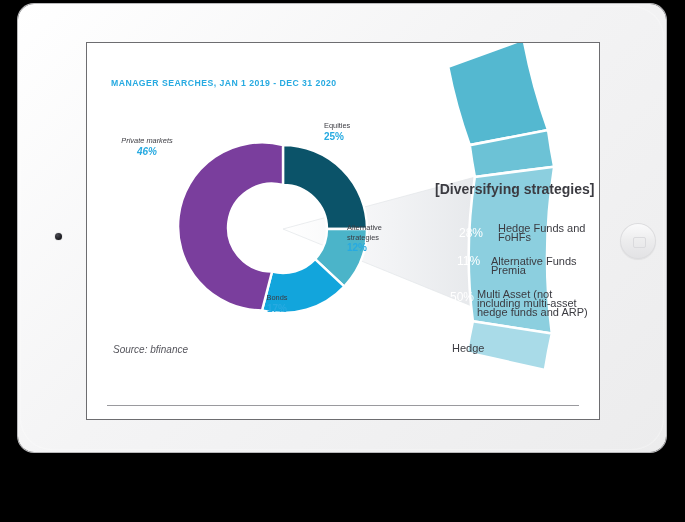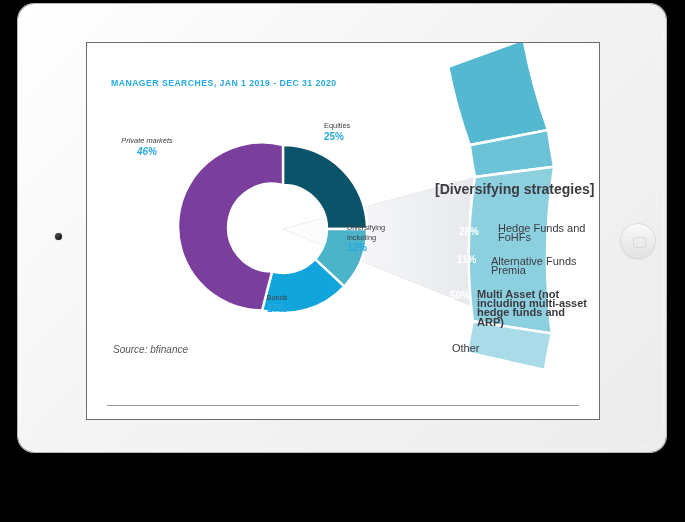--- a/index.html
+++ b/index.html
@@ -149,39 +149,39 @@
     left: 348px;
     top: 138px;
     font-size: 14px;
     font-weight: bold;
     color: #3b3b41;
     white-space: nowrap;
   }
 
   .fan-pct {
     position: absolute;
-    font-size: 10px;
-    font-weight: bold;
+    font-size: 12px;
+    font-weight: normal;
     color: #ffffff;
     white-space: nowrap;
   }
   #fan-pct-0 { left: 372px; top: 183px; }
   #fan-pct-1 { left: 370px; top: 211px; }
   #fan-pct-2 { left: 363px; top: 247px; }
   #fan-pct-3 { left: 341px; top: 279px; }
 
   .fan-cat {
     position: absolute;
     font-size: 11px;
     line-height: 9.2px;
     color: #3b3b41;
   }
   #fan-cat-0 { left: 411px; top: 181px; width: 96px; }
   #fan-cat-1 { left: 404px; top: 214px; width: 96px; }
-  #fan-cat-2 { left: 390px; top: 247px; width: 116px; font-weight: bold; }
+  #fan-cat-2 { left: 390px; top: 247px; width: 116px; }
   #fan-cat-3 { left: 365px; top: 301px; width: 60px; }
 </style>
 </head>
 <body>
 
 <div id="device-frame">
   <div id="device-inner-edge"></div>
 
   <div id="camera-dot"></div>
 
@@ -234,39 +234,39 @@
         <span>Private markets</span>
         <span class="pct">46%</span>
       </div>
 
       <div class="slice-label right" id="label-equities">
         <span>Equities</span>
         <span class="pct">25%</span>
       </div>
 
       <div class="slice-label right" id="label-divstrat">
-        <span style="white-space:normal; display:block; width:46px;">Diversifying including</span>
+        <span style="white-space:normal; display:block; width:46px;">Alternative strategies</span>
         <span class="pct">12%</span>
       </div>
 
       <div class="slice-label center" id="label-bonds">
         <span>Bonds</span>
         <span class="pct">17%</span>
       </div>
 
       <div id="fan-title">[Diversifying strategies]</div>
 
       <div class="fan-pct" id="fan-pct-0">28%</div>
       <div class="fan-pct" id="fan-pct-1">11%</div>
       <div class="fan-pct" id="fan-pct-2">50%</div>
       <div class="fan-pct" id="fan-pct-3">11%</div>
 
       <div class="fan-cat" id="fan-cat-0">Hedge Funds and FoHFs</div>
       <div class="fan-cat" id="fan-cat-1">Alternative Funds Premia</div>
       <div class="fan-cat" id="fan-cat-2">Multi Asset (not including multi-asset hedge funds and ARP)</div>
-      <div class="fan-cat" id="fan-cat-3">Other</div>
+      <div class="fan-cat" id="fan-cat-3">Hedge</div>
 
       <div id="source-note">Source: bfinance</div>
 
       <div id="slide-rule"></div>
     </div>
   </div>
 </div>
 
 </body></html>

